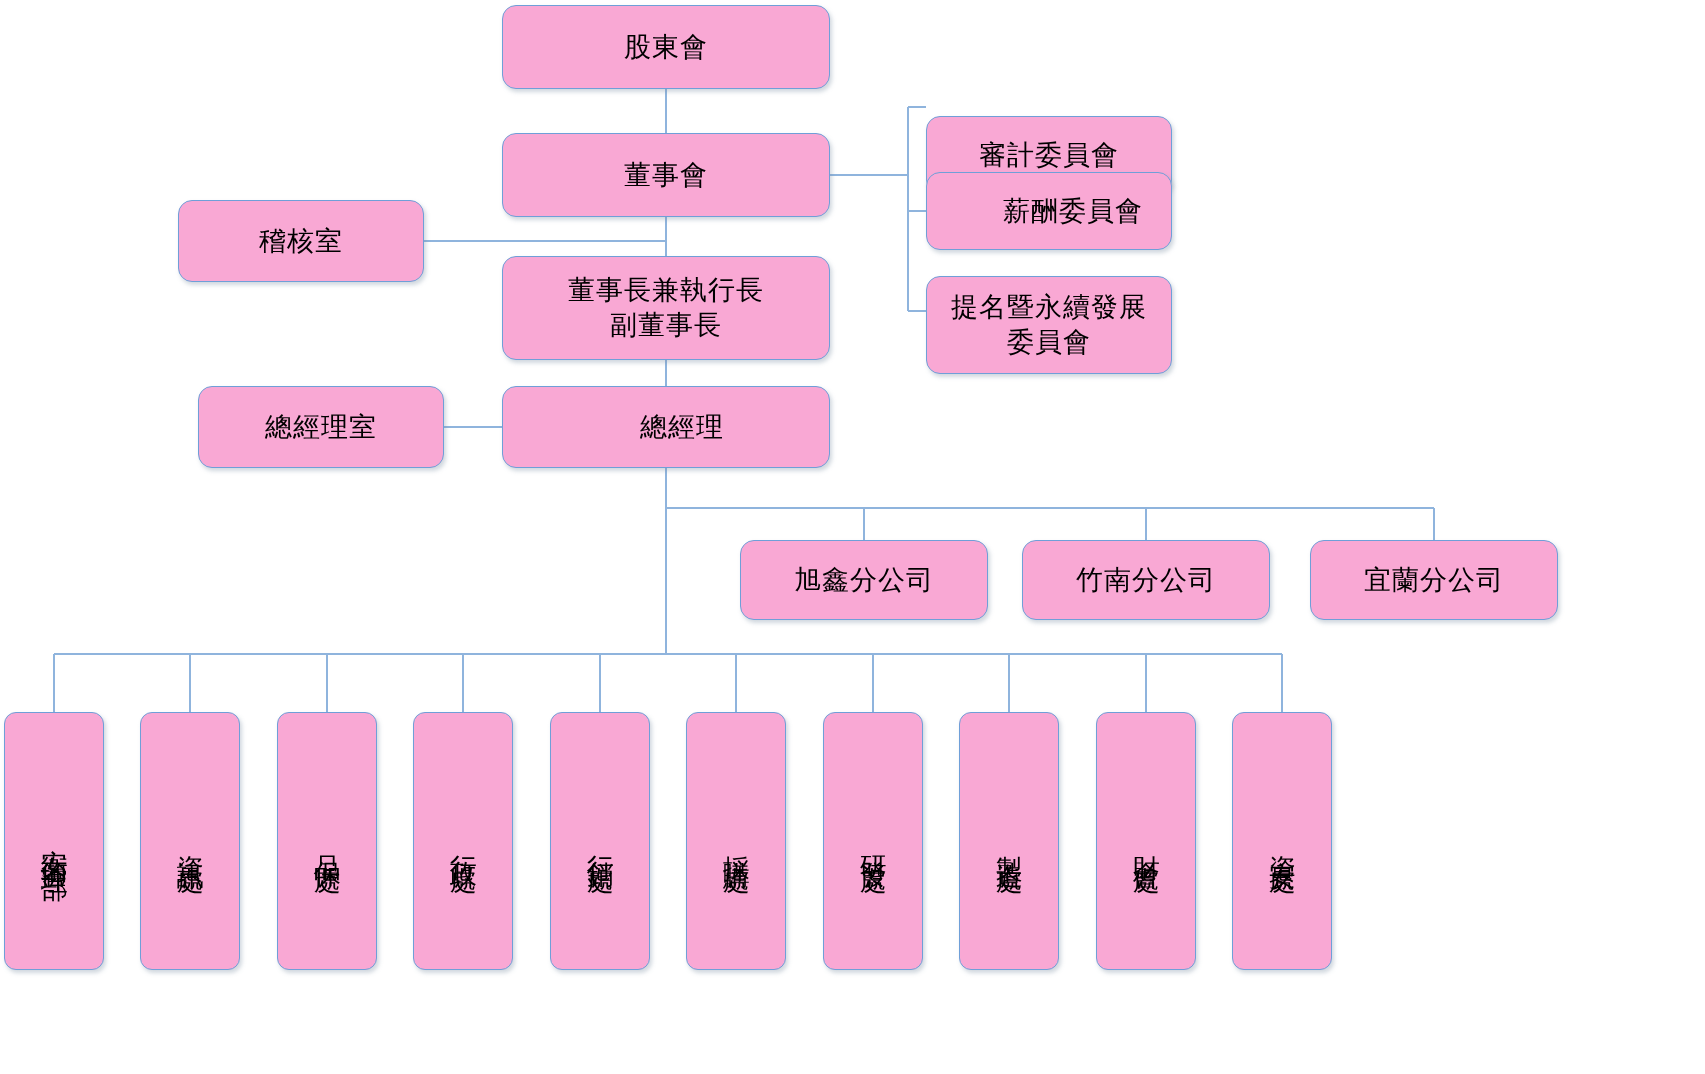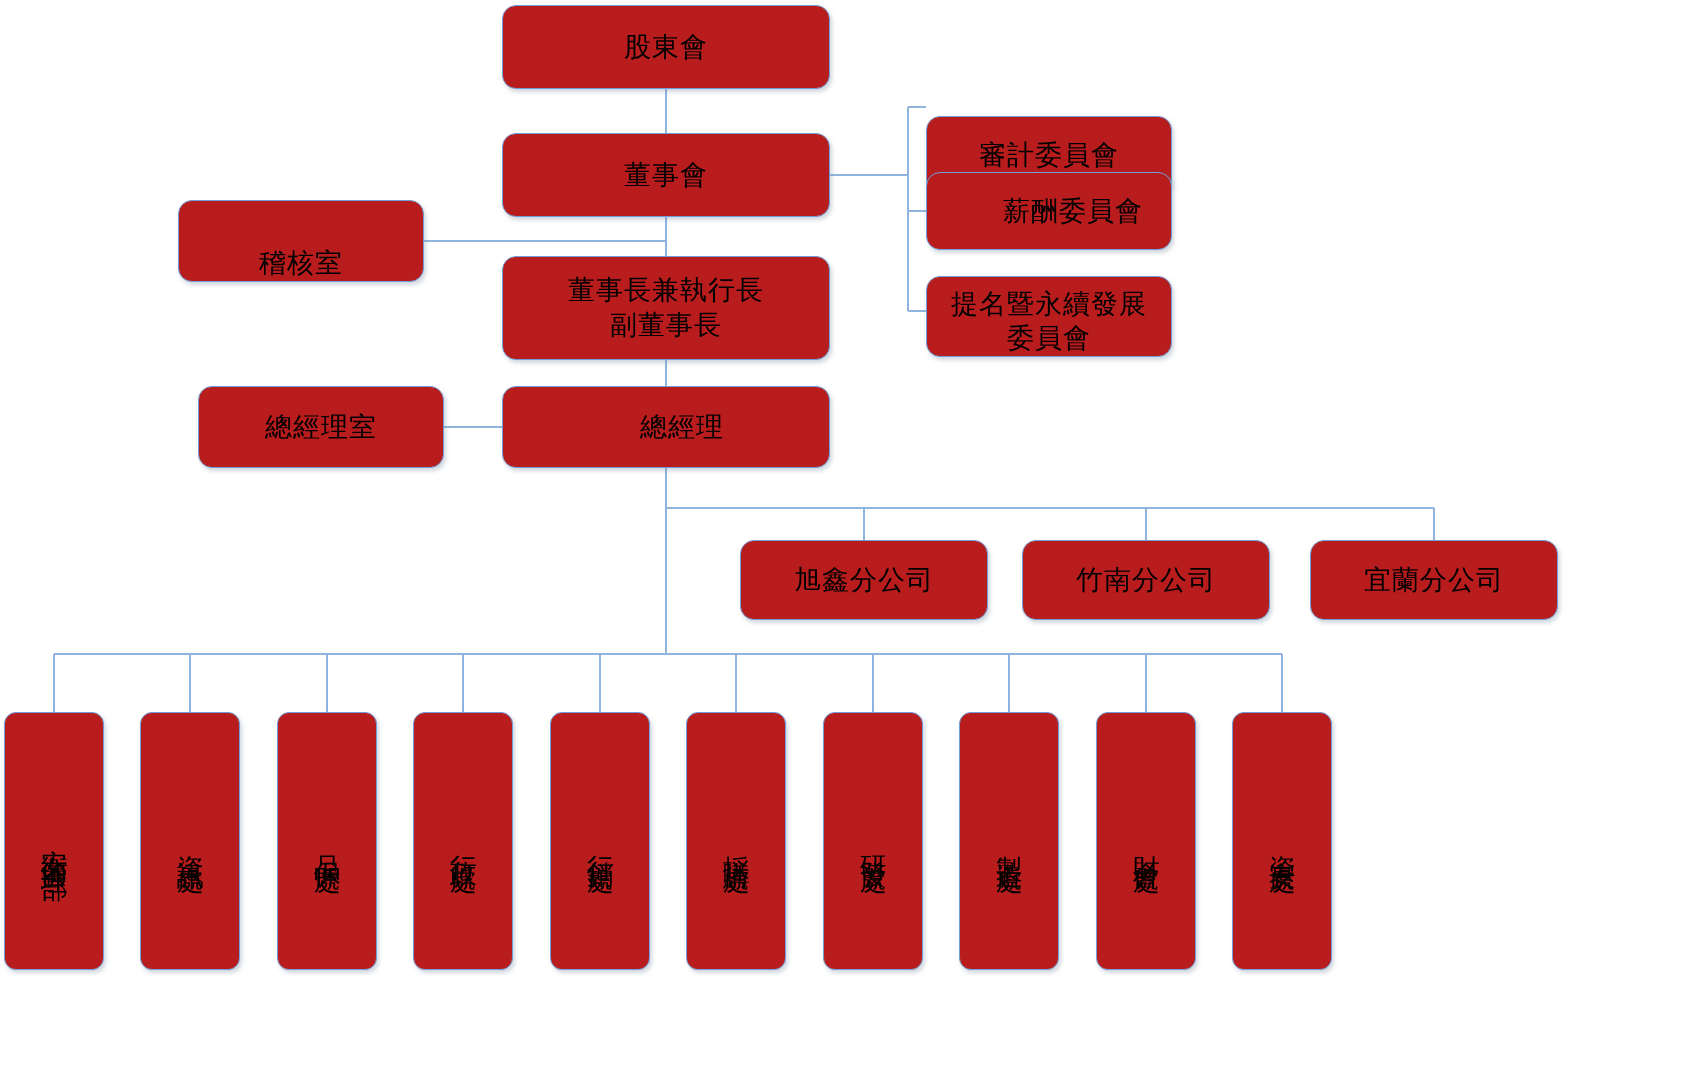--- a/index.html
+++ b/index.html
@@ -23,21 +23,21 @@
     top: 0;
     width: 1705px;
     height: 1074px;
     pointer-events: none;
   }
   .node {
     position: absolute;
     box-sizing: border-box;
     border: 1px solid #6f9fd8;
     border-radius: 14px;
-    background: #b91c1c;
+    background: #f9a8d4;
     box-shadow: 2px 3px 4px rgba(120,140,160,0.35);
     display: flex;
     align-items: center;
     justify-content: center;
     text-align: center;
     line-height: 1.28;
     font-size: 27px;
     letter-spacing: 1px;
     z-index: 2;
   }
@@ -95,25 +95,25 @@
     </div>
     <div class="node" style="left: 502px; top: 133px; width: 328px; height: 84px; border-color: rgb(111, 159, 216);">
       <span class="label">董事會</span>
     </div>
     <div class="node" style="left: 926px; top: 68px; width: 246px; height: 78px; border-color: rgb(111, 159, 216); margin-top: 48px;">
       <span class="label">審計委員會</span>
     </div>
     <div class="node" style="left: 926px; top: 172px; width: 246px; height: 78px; border-color: rgb(111, 159, 216); padding-left: 48px;">
       <span class="label">薪酬委員會</span>
     </div>
-    <div class="node two-line" style="left: 926px; top: 276px; width: 246px; height: 81px; border-color: rgb(111, 159, 216); align-items: flex-end;">
+    <div class="node two-line" style="left: 926px; top: 276px; width: 246px; height: 98px; border-color: rgb(111, 159, 216);">
       <span class="label">提名暨永續發展
 委員會</span>
     </div>
-    <div class="node" style="left: 178px; top: 200px; width: 246px; height: 82px; border-color: rgb(111, 159, 216); align-items: flex-end;">
+    <div class="node" style="left: 178px; top: 200px; width: 246px; height: 82px; border-color: rgb(111, 159, 216);">
       <span class="label">稽核室</span>
     </div>
     <div class="node two-line" style="left: 502px; top: 256px; width: 328px; height: 104px; border-color: rgb(111, 159, 216);">
       <span class="label">董事長兼執行長
 副董事長</span>
     </div>
     <div class="node" style="left: 178px; top: 386px; width: 246px; height: 82px; border-color: rgb(111, 159, 216); margin-left: 20px;">
       <span class="label">總經理室</span>
     </div>
     <div class="node" style="left: 502px; top: 386px; width: 328px; height: 82px; border-color: rgb(111, 159, 216); padding-left: 32px;">

